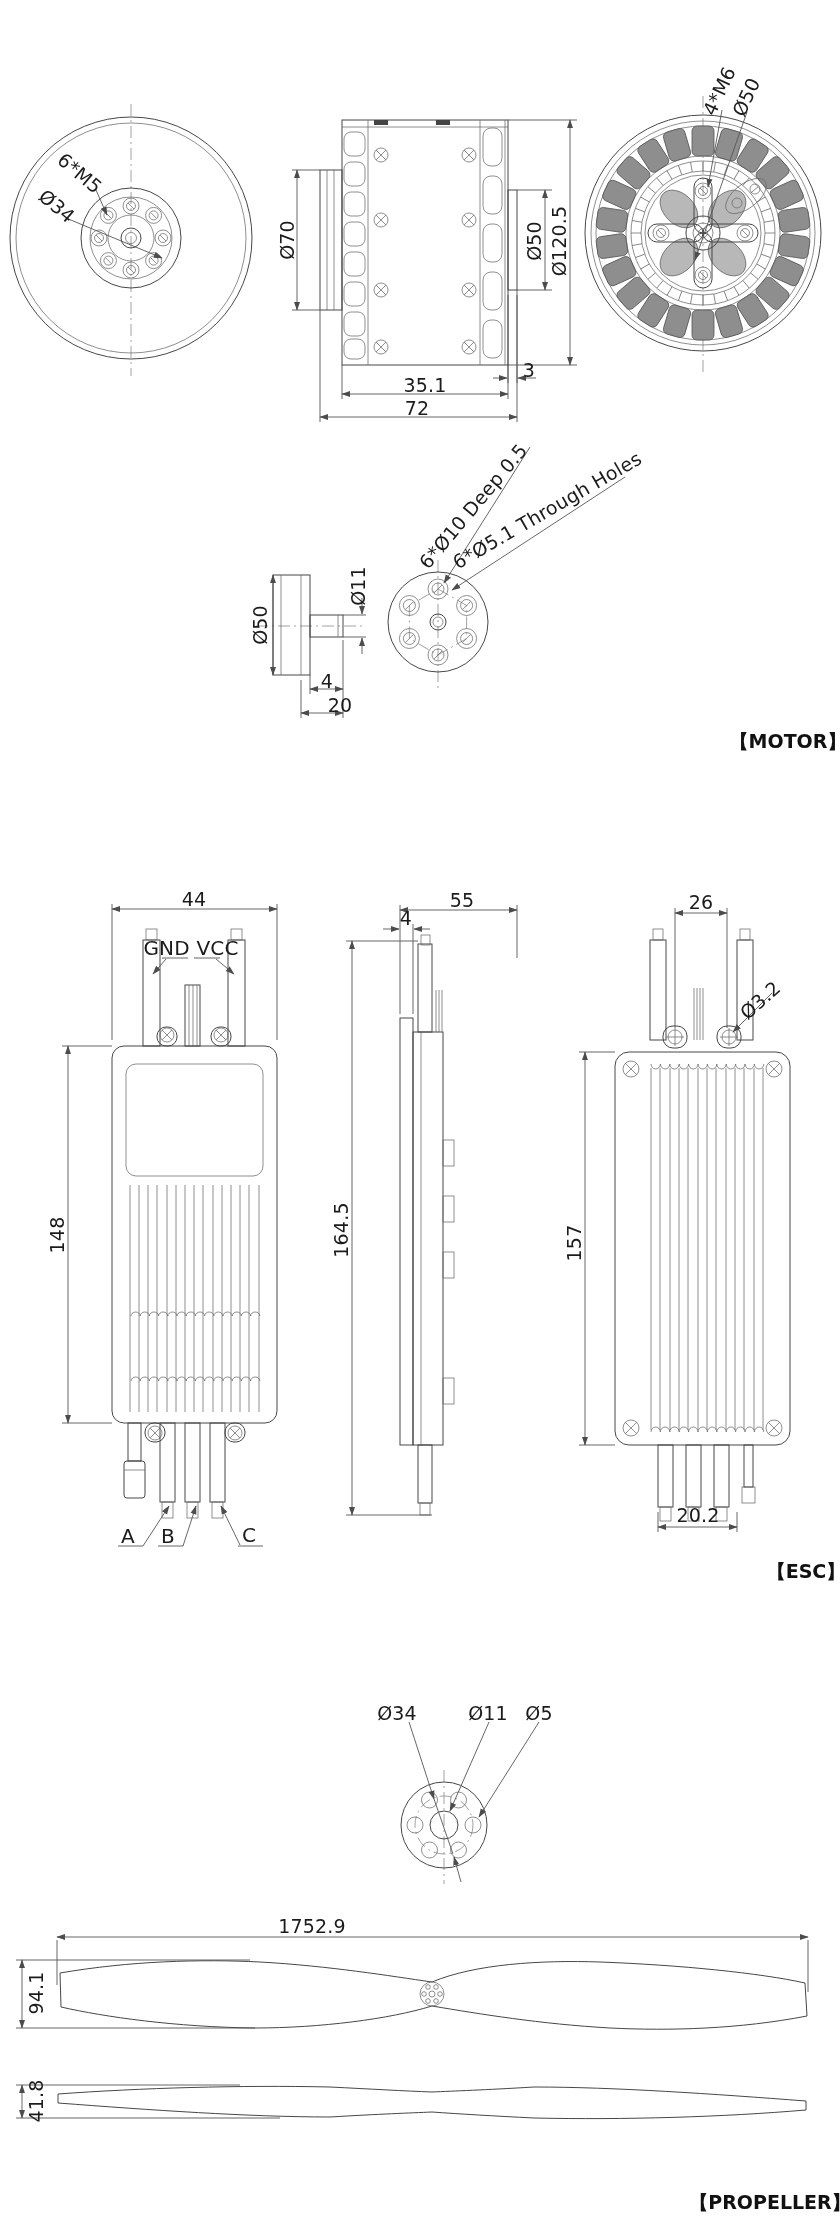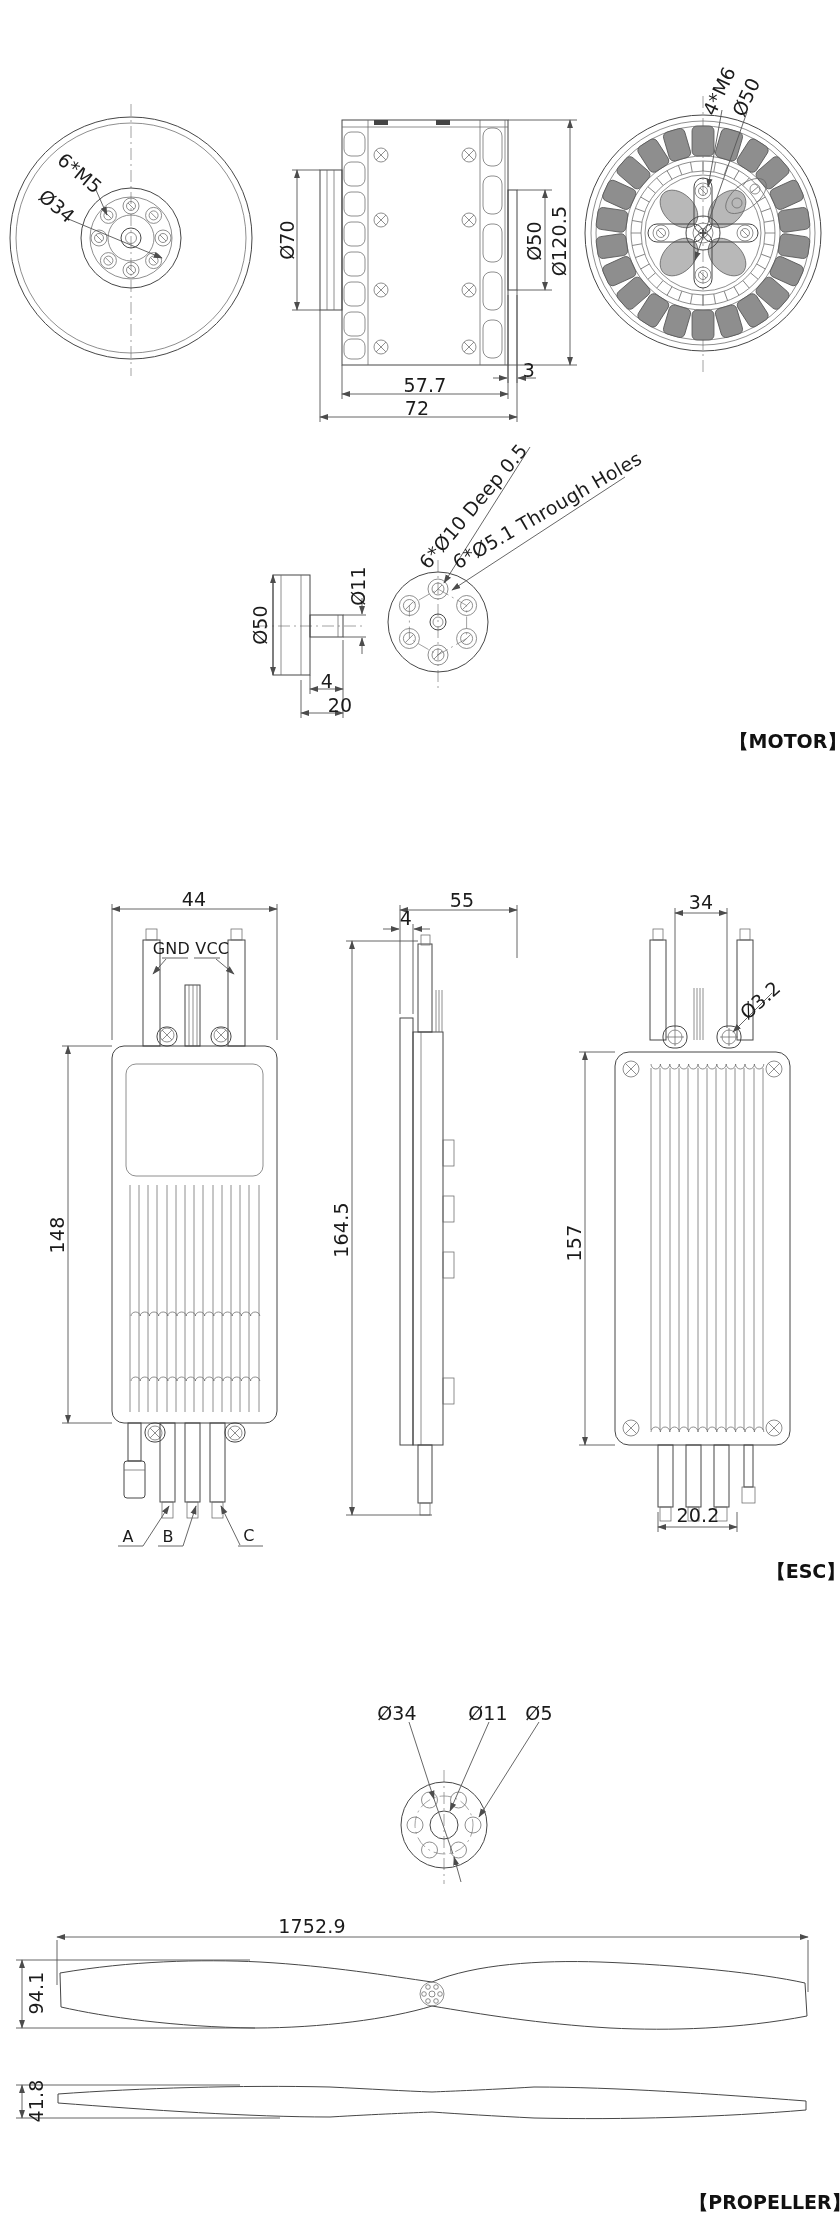--- a/index.html
+++ b/index.html
@@ -8,21 +8,21 @@
   #draw{position:absolute;left:0;top:0;width:840px;height:2240px;}
   .geo{fill:none;stroke:#474747;stroke-width:1;}
   .geo2{fill:none;stroke:#6a6a6a;stroke-width:.75;}
   .dim{fill:none;stroke:#565656;stroke-width:.9;}
   .cl{fill:none;stroke:#8a8a8a;stroke-width:.8;stroke-dasharray:12 4 2 4;}
   .mag{fill:#8e8e8e;stroke:#555;stroke-width:.8;}
   .pad{fill:#b8b8b8;stroke:#666;stroke-width:.8;}
   .tab{fill:#444;stroke:none;}
   .lbl{position:absolute;transform:translate(-50%,-50%) rotate(var(--r,0deg));
        font-size:19px;color:#1b1b1b;white-space:nowrap;letter-spacing:.2px;}
-  .lbl.small{font-size:16px;}
+  .lbl.small{font-size:20px;}
   .cap{position:absolute;transform:translate(-50%,-50%);font-size:19px;font-weight:600;
        color:#111;white-space:nowrap;}
 </style>
 </head>
 <body>
 
 <div id="canvas">
 
 <svg id="draw" viewBox="0 0 840 2240" xmlns="http://www.w3.org/2000/svg">
   <defs>
@@ -517,42 +517,42 @@
     </g>
   </g>
 </svg>
 
 <div class="lbl" style="left:80px;top:173px;--r:40deg">6*M5</div>
 <div class="lbl" style="left:57px;top:206px;--r:40deg">Ø34</div>
 <div class="lbl" style="left:287px;top:240px;--r:-90deg">Ø70</div>
 <div class="lbl" style="left:534px;top:241px;--r:-90deg">Ø50</div>
 <div class="lbl" style="left:559px;top:241px;--r:-90deg">Ø120.5</div>
 <div class="lbl" style="left:529px;top:370px">3</div>
-<div class="lbl" style="left:425px;top:385px">57.7</div>
+<div class="lbl" style="left:425px;top:385px">35.1</div>
 <div class="lbl" style="left:417px;top:408px">72</div>
 <div class="lbl" style="left:719px;top:91px;--r:-65deg">4*M6</div>
 <div class="lbl" style="left:746px;top:97px;--r:-65deg">Ø50</div>
 <div class="lbl" style="left:260px;top:625px;--r:-90deg">Ø50</div>
 <div class="lbl" style="left:358px;top:586px;--r:-90deg">Ø11</div>
 <div class="lbl" style="left:327px;top:681px">4</div>
 <div class="lbl" style="left:340px;top:705px">20</div>
 <div class="lbl" style="left:473px;top:506px;--r:-50deg">6*Ø10 Deep 0.5</div>
 <div class="lbl" style="left:547px;top:510px;--r:-30deg">6*Ø5.1 Through Holes</div>
 <div class="cap" style="left:788px;top:742px">【MOTOR】</div>
 
 <div class="lbl" style="left:194px;top:899px">44</div>
 <div class="lbl small" style="left:191px;top:948px">GND VCC</div>
 <div class="lbl" style="left:57px;top:1235px;--r:-90deg">148</div>
 <div class="lbl small" style="left:128px;top:1536px">A</div>
 <div class="lbl small" style="left:168px;top:1536px">B</div>
 <div class="lbl small" style="left:249px;top:1535px">C</div>
 <div class="lbl" style="left:462px;top:900px">55</div>
 <div class="lbl" style="left:406px;top:918px">4</div>
 <div class="lbl" style="left:341px;top:1230px;--r:-90deg">164.5</div>
-<div class="lbl" style="left:701px;top:902px">34</div>
+<div class="lbl" style="left:701px;top:902px">26</div>
 <div class="lbl" style="left:760px;top:1000px;--r:-42deg">Ø3.2</div>
 <div class="lbl" style="left:574px;top:1243px;--r:-90deg">157</div>
 <div class="lbl" style="left:698px;top:1515px">20.2</div>
 <div class="cap" style="left:806px;top:1572px">【ESC】</div>
 
 <div class="lbl" style="left:397px;top:1713px">Ø34</div>
 <div class="lbl" style="left:488px;top:1713px">Ø11</div>
 <div class="lbl" style="left:539px;top:1713px">Ø5</div>
 <div class="lbl" style="left:312px;top:1926px">1752.9</div>
 <div class="lbl" style="left:36px;top:1993px;--r:-90deg">94.1</div>

